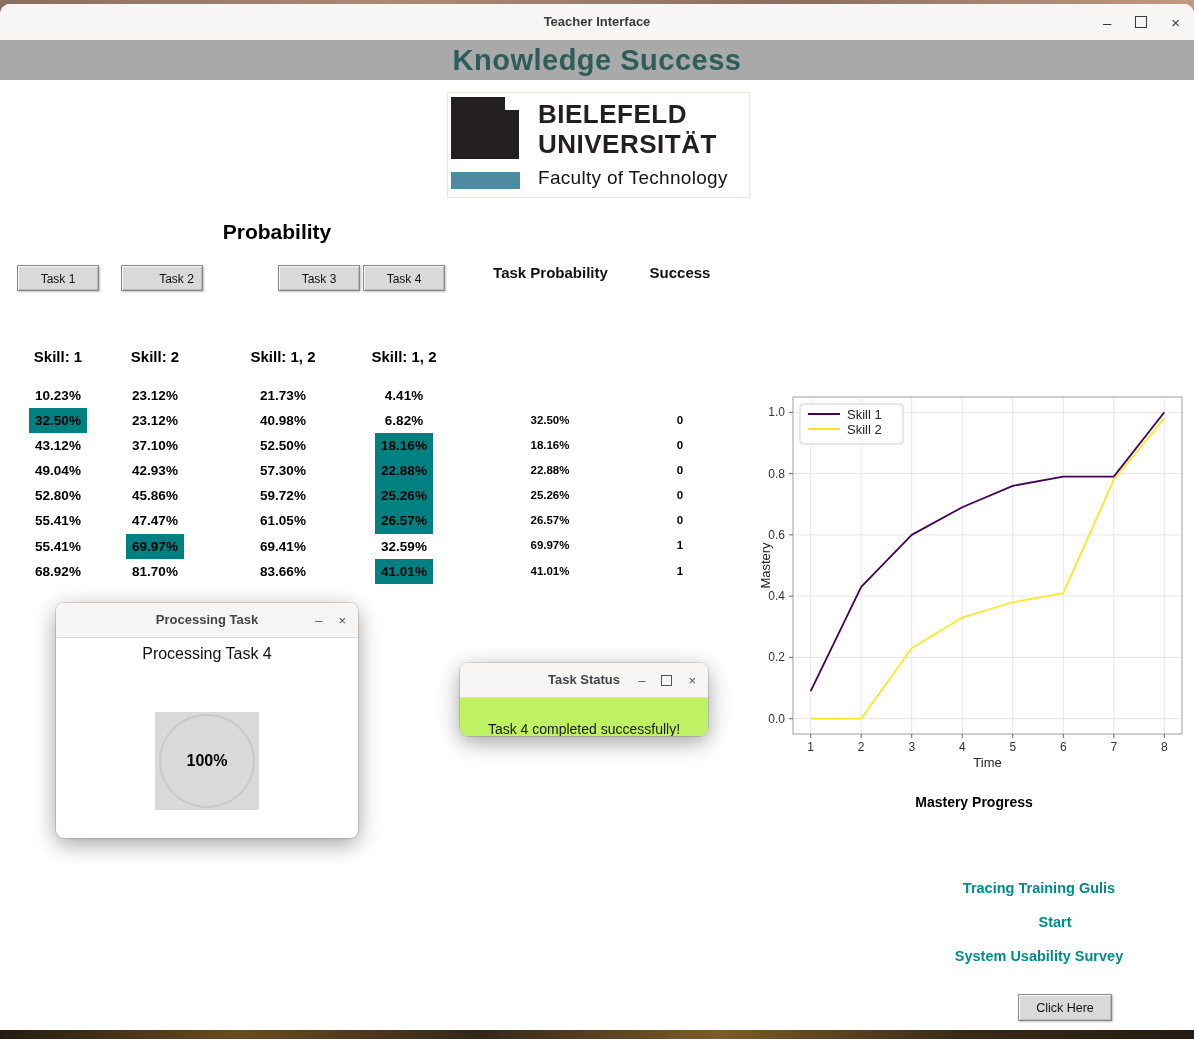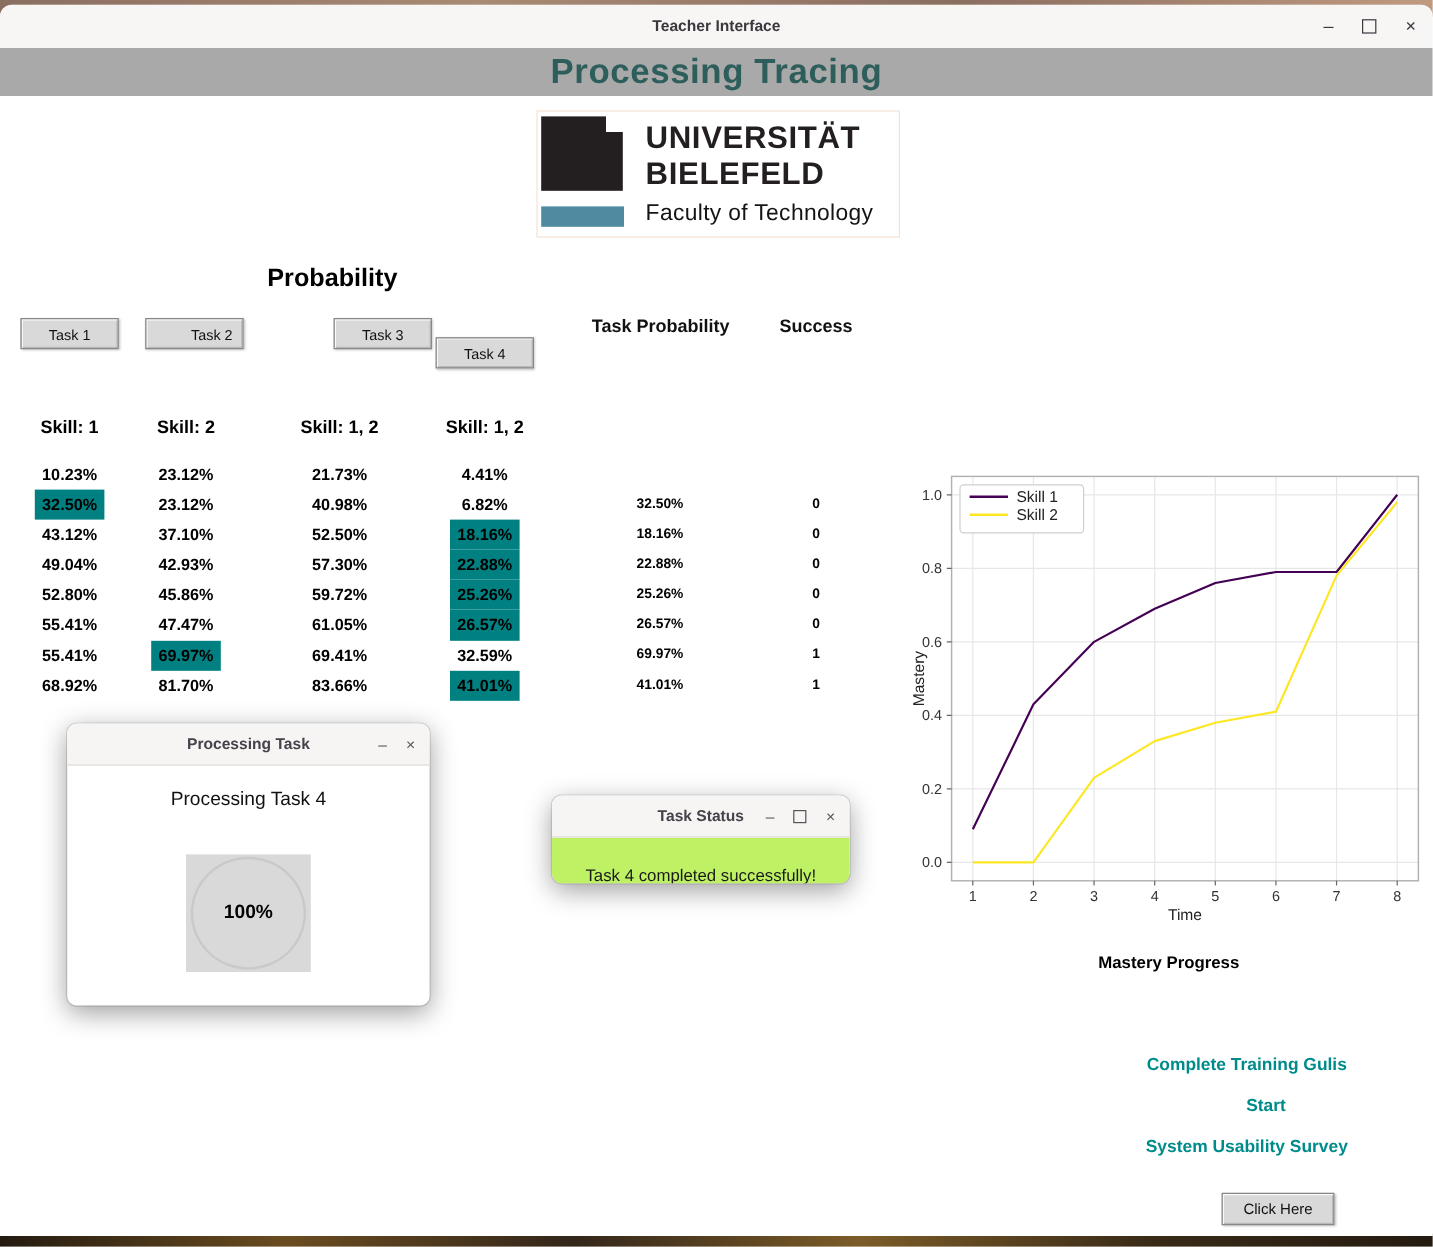--- a/index.html
+++ b/index.html
@@ -35,21 +35,21 @@
   .logo-black-ext{position:absolute;left:57px;top:17px;width:14px;height:49px;background:#231f20;}
   .logo-teal{position:absolute;left:3px;top:79px;width:69px;height:17px;background:var(--logo-teal,#4e8ba1);}
   .logo-text{position:absolute;left:90px;top:6px;color:#231f20;font-weight:bold;font-size:26px;line-height:30px;letter-spacing:.5px;}
   .logo-sub{position:absolute;left:90px;top:74px;font-size:19px;font-weight:400;color:#141414;letter-spacing:.3px;}
 
   
   .prob-title{position:absolute;left:157px;top:140px;width:240px;text-align:center;font-size:21px;font-weight:bold;color:#000;}
   .task-btn{position:absolute;top:185px;width:82px;height:26px;background:#d9d9d9;border:1px solid #888;
     box-shadow:inset 1px 1px 0 rgba(255,255,255,.85),inset -1px -1px 0 rgba(0,0,0,.15),1px 1px 2px rgba(0,0,0,.25);
     font-size:12px;text-align:center;line-height:24px;color:#111;cursor:pointer;}
-  #task-btn-1{left:17px;} #task-btn-2{left:121px;padding-left:35px;} #task-btn-3{left:242px;margin-left:36px;} #task-btn-4{left:363px;margin-top:16px;}
+  #task-btn-1{left:17px;} #task-btn-2{left:121px;padding-left:35px;} #task-btn-3{left:242px;margin-left:36px;} #task-btn-4{left:363px;}
   .col-header{position:absolute;top:184px;font-size:15px;font-weight:bold;color:#111;text-align:center;}
   #tp-header{left:478px;width:145px;} #success-header{left:637px;width:86px;}
 
   
   .skill-col{position:absolute;top:266px;width:116px;text-align:center;}
   .col1{left:0;} .col2{left:97px;} .col3{left:225px;} .col4{left:346px;}
   .skill-header{font-size:15px;font-weight:bold;height:37px;line-height:22px;color:#000;}
   .skill-cell{height:25.1px;line-height:25.1px;font-size:13.5px;font-weight:bold;color:#000;}
   .skill-cell .hl{background:var(--hl,#008080);display:inline-block;padding:0 6px;}
   .tp-col{position:absolute;top:328px;}
@@ -70,21 +70,21 @@
   
   .dialog{position:absolute;background:#fff;border-radius:8px;overflow:hidden;
     box-shadow:0 6px 22px rgba(0,0,0,.38),0 0 0 1px rgba(0,0,0,.12);}
   #processing-dialog{left:56px;top:523px;width:302px;height:235px;}
   #status-dialog{left:460px;top:583px;width:248px;height:73px;}
   .dialog-titlebar{height:34px;background:#f6f5f4;border-bottom:1px solid #dedcda;position:relative;text-align:center;}
   .dialog-title{line-height:34px;font-size:13px;font-weight:bold;color:#45424a;}
   .dialog-controls{position:absolute;right:12px;top:0;height:34px;display:flex;gap:16px;align-items:center;color:#55525a;}
   .dialog-controls .glyph{font-size:13px;line-height:13px;cursor:default;}
   .dlg-max-box{width:9px;height:9px;border:1.5px solid #55525a;}
-  .proc-msg{margin-top:20px;text-align:center;font-size:16px;color:#111;}
+  .proc-msg{margin-top:7px;text-align:center;font-size:16px;color:#111;}
   .proc-canvas{position:absolute;left:99px;top:109px;width:104px;height:98px;background:#d9d9d9;}
   .proc-circle{position:absolute;left:4px;top:2px;right:4px;bottom:2px;border:2px solid #c9c9c9;border-radius:50%;
     display:flex;align-items:center;justify-content:center;font-size:16px;font-weight:bold;color:#000;}
   .status-body{height:62px;background:#bef264;display:flex;align-items:center;justify-content:center;font-size:14px;color:#1a1a1a;}
 
   svg text{font-family:"Liberation Sans",sans-serif;}
 </style>
 </head>
 <body>
 
@@ -96,32 +96,32 @@
   <div class="titlebar">
     <div class="title">Teacher Interface</div>
     <div class="win-controls">
       <span class="glyph">–</span>
       <span class="ctl-max-box"></span>
       <span class="glyph">×</span>
     </div>
   </div>
 
   <div class="appheader">
-    <h1 style="color: rgb(45, 94, 91);">Processing Tracing</h1>
+    <h1 style="color: rgb(45, 94, 91);">Knowledge Success</h1>
   </div>
 
   <div class="content">
 
     <div class="logo-box">
       <div class="logo-black-main"></div>
       <div class="logo-black-ext"></div>
       <div class="logo-teal"></div>
       <div class="logo-text">
+        <div>BIELEFELD</div>
         <div>UNIVERSITÄT</div>
-        <div>BIELEFELD</div>
       </div>
       <div class="logo-sub">Faculty of Technology</div>
     </div>
 
     <div class="prob-title">Probability</div>
 
     <button class="task-btn" id="task-btn-1">Task 1</button>
     <button class="task-btn" id="task-btn-2">Task 2</button>
     <button class="task-btn" id="task-btn-3">Task 3</button>
     <button class="task-btn" id="task-btn-4">Task 4</button>
@@ -246,21 +246,21 @@
           <polyline points="52.68181818181818,325.6818181818182 103.20129870129873,325.6818181818182 153.72077922077926,255.21818181818182 204.24025974025977,224.5818181818182 254.75974025974025,209.26363636363638 305.27922077922074,200.0727272727273 355.7987012987013,86.71818181818182 406.3181818181818,25.445454545454538" fill="none" stroke="#fde725" stroke-width="1.8" stroke-linejoin="round"></polyline>
           <rect x="42" y="11" width="103" height="40" rx="3" fill="#ffffff" stroke="#cfcfcf" stroke-width="1"></rect>
           <line x1="50" y1="21" x2="82" y2="21" stroke="#440154" stroke-width="2"></line>
           <text x="89" y="25.5" font-size="13" fill="#222">Skill 1</text>
           <line x1="50" y1="36" x2="82" y2="36" stroke="#fde725" stroke-width="2"></line>
           <text x="89" y="40.5" font-size="13" fill="#222">Skill 2</text>
         </svg>
     </div>
     <div class="chart-caption">Mastery Progress</div>
 
-    <div class="tlink" id="link-training">Complete Training Gulis</div>
+    <div class="tlink" id="link-training">Tracing Training Gulis</div>
     <div class="tlink" id="link-start">Start</div>
     <div class="tlink" id="link-survey">System Usability Survey</div>
 
     <button class="click-btn">Click Here</button>
 
     <div class="dialog" id="processing-dialog">
       <div class="dialog-titlebar">
         <div class="dialog-title">Processing Task</div>
         <div class="dialog-controls">
           <span class="glyph">–</span>

